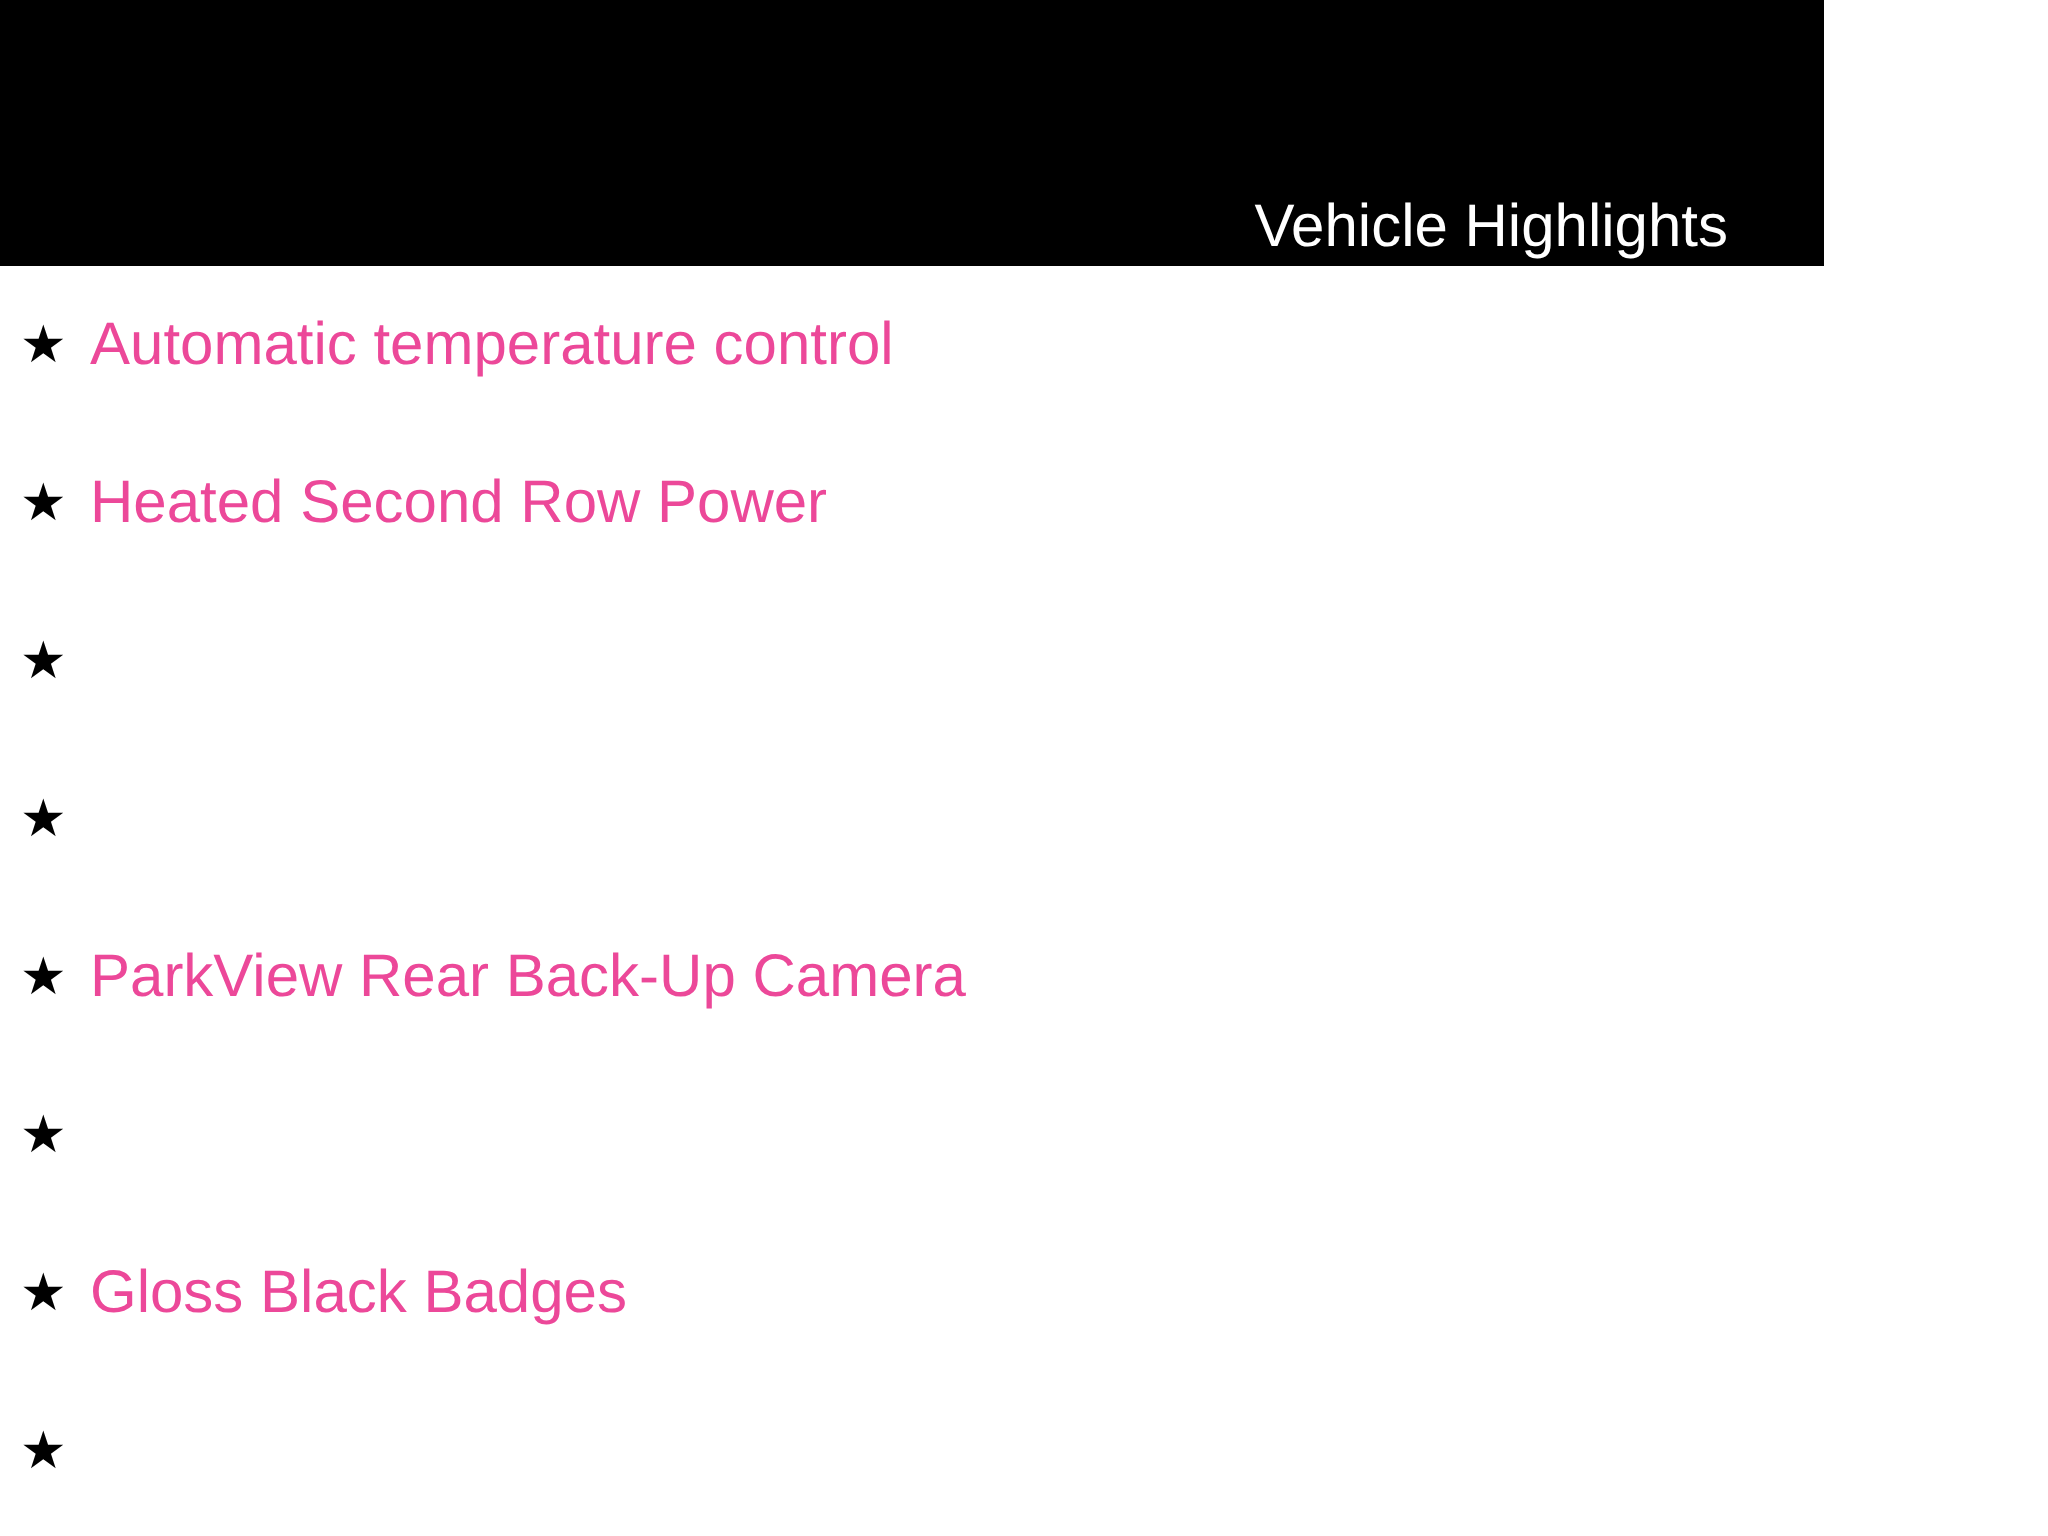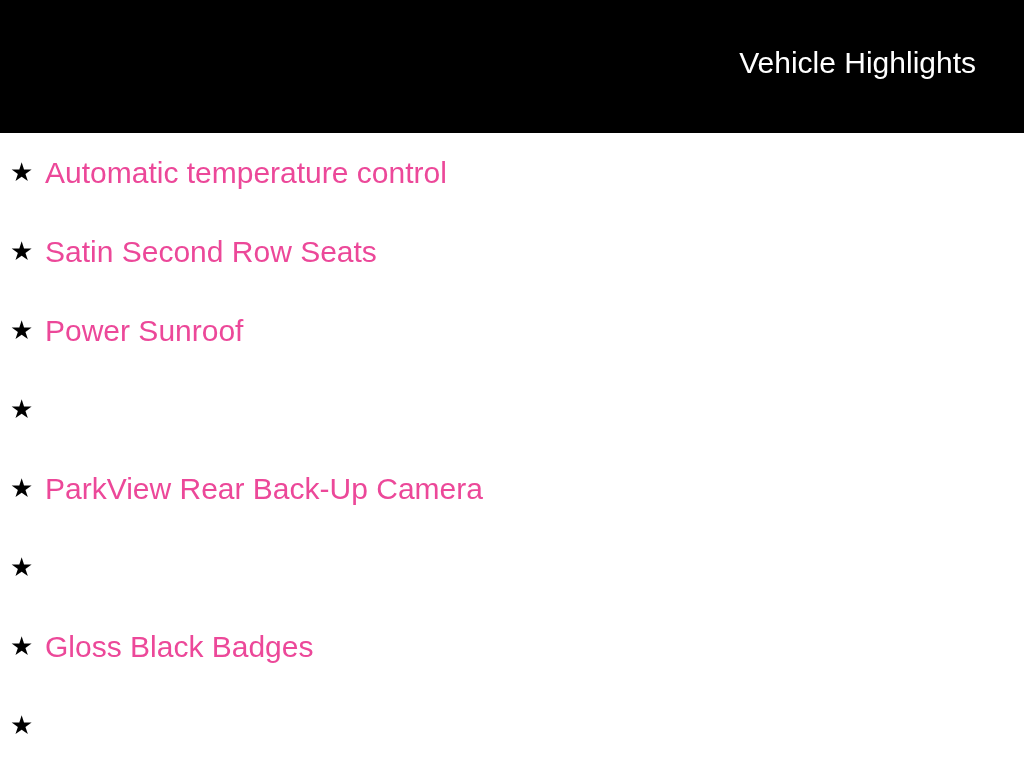--- a/index.html
+++ b/index.html
@@ -7,25 +7,25 @@
     padding: 0;
   }
   body {
     width: 1024px;
     height: 768px;
     background: #ffffff;
     overflow: hidden;
     font-family: "Liberation Sans", sans-serif;
   }
   .header {
-    width: 1024px;
+    width: 912px;
     height: 133px;
     background: #000000;
     display: flex;
-    align-items: center;
+    align-items: flex-end;
     justify-content: flex-end;
     box-sizing: border-box;
     padding-right: 48px;
   }
   .header-title {
     color: #ffffff;
     font-size: 30px;
     line-height: 30px;
     position: relative;
     top: -4px;
@@ -67,26 +67,25 @@
 </div>
 
 <ul class="highlights-list">
   <li class="item">
     <span class="star">★</span>
     <span class="label">Automatic temperature control</span>
   </li>
 
   <li class="item">
     <span class="star">★</span>
-    <span class="label">Satin Second Row Seats</span>
+    <span class="label">Heated Second Row Power</span>
   </li>
 
   <li class="item">
     <span class="star">★</span>
-    <span class="label">Power Sunroof</span>
   </li>
 
   <li class="item">
     <span class="star">★</span>
   </li>
 
   <li class="item">
     <span class="star">★</span>
     <span class="label">ParkView Rear Back-Up Camera</span>
   </li>

